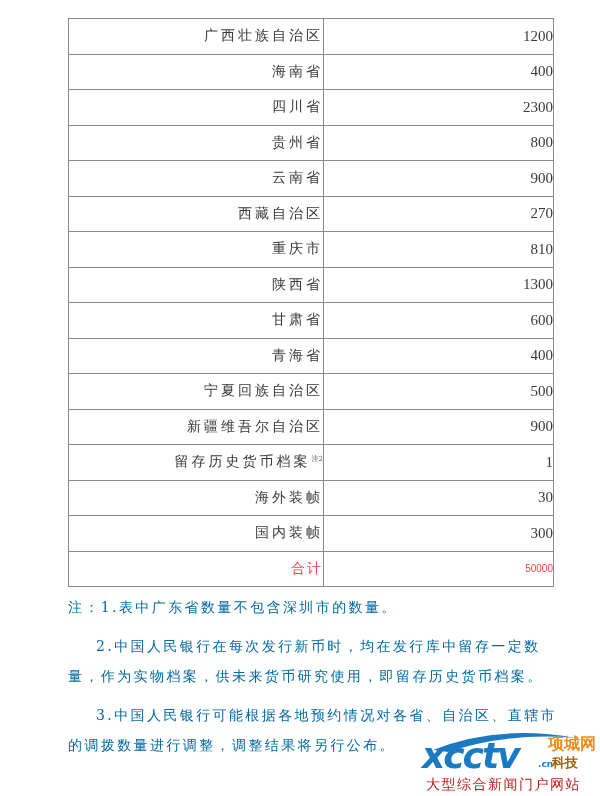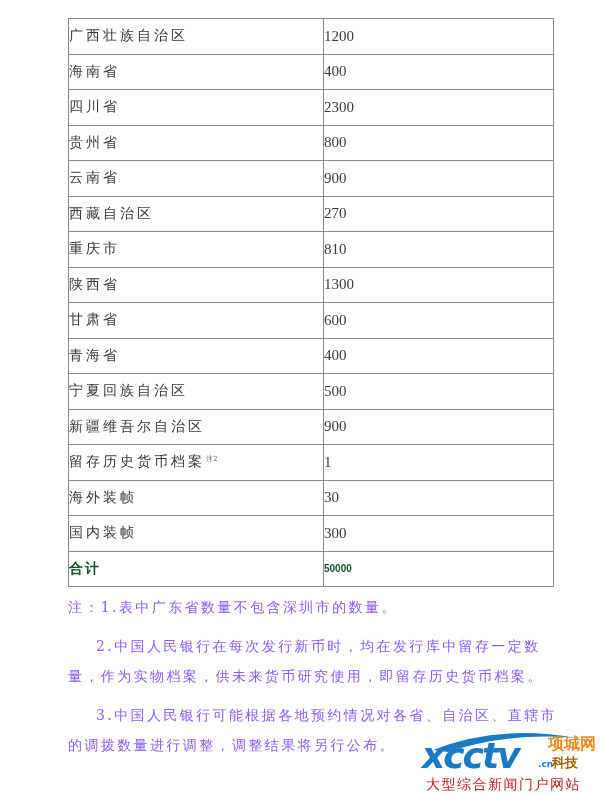--- a/index.html
+++ b/index.html
@@ -23,37 +23,37 @@
     }
     table {
       border-collapse: collapse;
       width: 485px;
       table-layout: fixed;
     }
     td {
       border: 1px solid #8a8a8a;
       height: 34.5px;
       padding: 0;
-      text-align: left;
+      text-align: right;
       vertical-align: middle;
       font-size: 14px;
       letter-spacing: 3px;
       color: #3a3a3a;
     }
     td.num {
       letter-spacing: 0;
       font-family: "Liberation Serif", "DejaVu Serif", serif;
       font-size: 15px;
     }
     col.c1 { width: 255px; }
     col.c2 { width: 230px; }
     tr.total td {
       font-family: "DejaVu Sans", "Liberation Sans", sans-serif;
-      font-weight: bold;
-      color: #14532d;
+      font-weight: normal;
+      color: #ef4444;
       letter-spacing: 2px;
       font-size: 14px;
     }
     tr.total td.num {
       font-family: "Liberation Sans", "DejaVu Sans", sans-serif;
       letter-spacing: 0;
       font-size: 10px;
     }
     sup.noteref {
       font-size: 7px;
@@ -61,21 +61,21 @@
       vertical-align: super;
       color: #555;
       margin-left: 1px;
     }
     .notes {
       position: absolute;
       left: 68px;
       top: 592px;
       width: 500px;
       font-size: 14px;
-      color: #8b5cf6;
+      color: #0369a1;
       letter-spacing: 2.4px;
       line-height: 30px;
     }
     .notes p {
       margin: 0;
     }
     .notes .n1 { margin-bottom: 9px; }
     .notes .indent { text-indent: 28px; }
     .notes .n3 { margin-top: 9px; }
 

